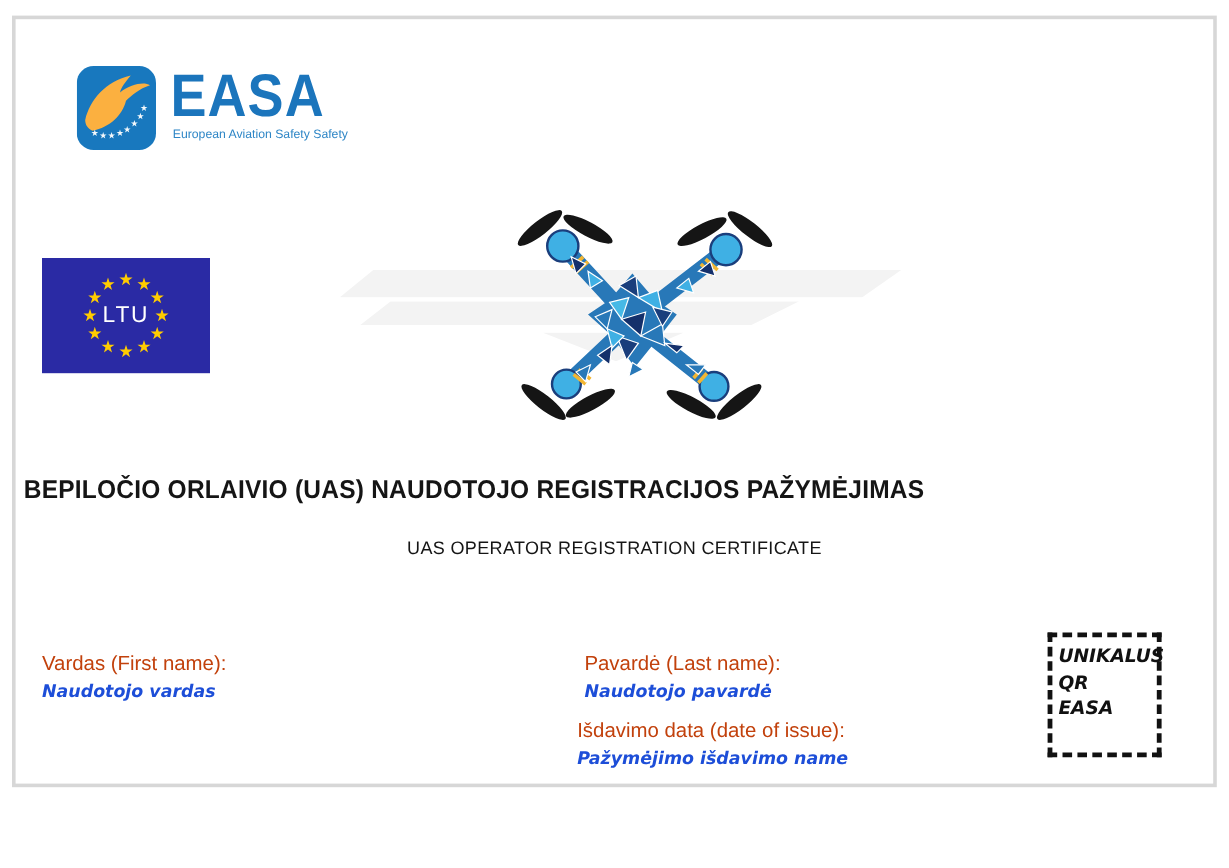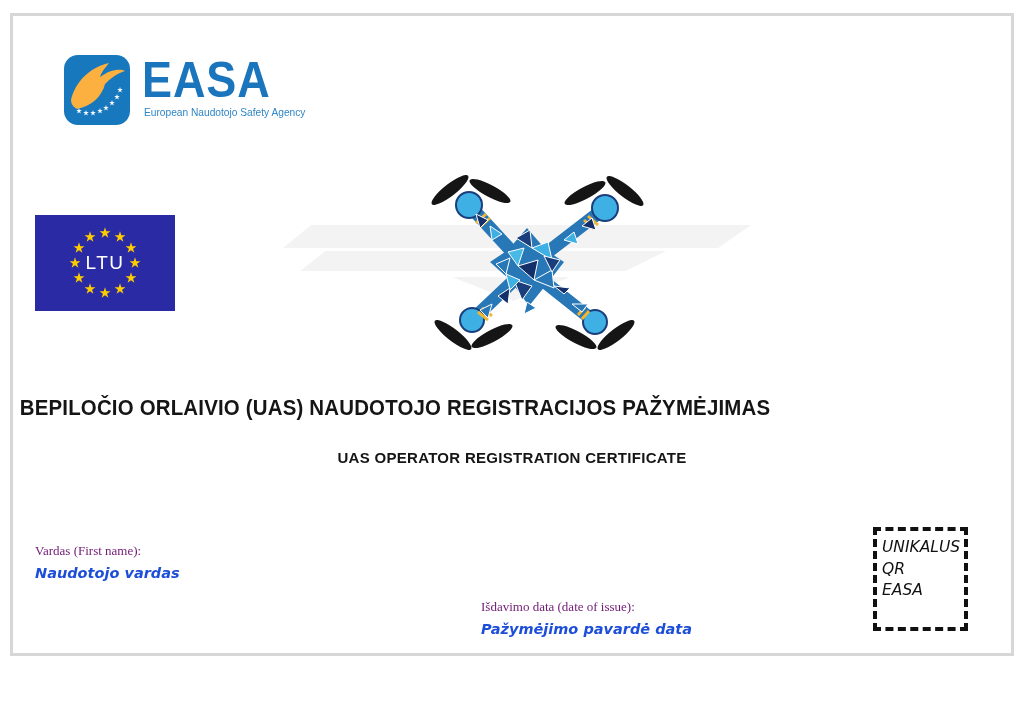--- a/index.html
+++ b/index.html
@@ -34,39 +34,39 @@
   .wm2{left:300px;top:251px;width:366px;height:20px;clip-path:polygon(7% 0,100% 0,89% 100%,0 100%);}
   .wm3{left:452px;top:277px;width:118px;height:24px;clip-path:polygon(0 0,100% 0,52% 100%);}
 
   .drone{position:absolute;left:412px;top:168px;width:250px;height:200px;}
 
   
   .title{position:absolute;left:0;top:396px;width:100%;text-align:left;}
   .title span{display:inline-block;font-size:21.5px;font-weight:bold;color:#151515;
               letter-spacing:.2px;transform:scaleX(.95);white-space:nowrap;}
   .subtitle{position:absolute;left:0;top:449px;width:100%;text-align:center;}
-  .subtitle span{display:inline-block;font-size:15px;font-weight:bold;color:#151515;
+  .subtitle span{display:inline-block;font-size:15px;font-weight:normal;color:#151515;
                  letter-spacing:.3px;white-space:nowrap;}
 
   
   .field{position:absolute;}
-  .field .lbl{font-size:13px;color:#701a75;margin-bottom:6px;
-              font-family:Liberation Serif, serif;}
+  .field .lbl{font-size:17px;color:#c2410c;margin-bottom:6px;
+              font-family:Liberation Sans, sans-serif;}
   .field .val{font-size:14.5px;font-weight:bold;font-style:italic;color:#1d4ed8;
               font-family:"DejaVu Sans","Liberation Sans",sans-serif;}
   .field .val .pfx{font-style:normal;margin-right:4px;}
   .f-first{left:35px;top:543px;}
   .f-last{left:487px;top:543px;}
   .f-reg{left:35px;top:599px;}
   .f-date{left:481px;top:599px;}
 
   
   .qrbox{position:absolute;left:873px;top:527px;width:95px;height:104px;border:4px dashed #111111;
          box-sizing:border-box;}
-  .qrbox .qrtext{padding:6px 0 0 5px;font-size:15.5px;font-weight:normal;font-style:italic;
+  .qrbox .qrtext{padding:6px 0 0 5px;font-size:15.5px;font-weight:bold;font-style:italic;
                  color:#111111;line-height:21.5px;font-family:"DejaVu Sans","Liberation Sans",sans-serif;}
 </style>
 </head>
 <body>
 
 <div class="page">
 
   <svg width="0" height="0" style="position:absolute" aria-hidden="true">
     <defs>
       <path id="st" d="M0,-5 L1.12,-1.54 4.76,-1.54 1.82,0.59 2.94,4.05 0,1.91 -2.94,4.05 -1.82,0.59 -4.76,-1.54 -1.12,-1.54 Z"></path>
@@ -89,21 +89,21 @@
         <use href="#st" transform="translate(22,58) scale(0.6)"></use>
         <use href="#st" transform="translate(29,58) scale(0.6)"></use>
         <use href="#st" transform="translate(36,56) scale(0.6)"></use>
         <use href="#st" transform="translate(42,53) scale(0.6)"></use>
         <use href="#st" transform="translate(48,48) scale(0.6)"></use>
         <use href="#st" transform="translate(53,42) scale(0.6)"></use>
         <use href="#st" transform="translate(56,35) scale(0.6)"></use>
       </g>
     </svg>
     <div class="easa-word">EASA</div>
-    <div class="easa-tag">European Naudotojo Safety Agency</div>
+    <div class="easa-tag">European Aviation Safety Safety</div>
   </div>
 
 
   <div class="flag">
     <svg width="140" height="96" viewBox="0 0 140 96">
       <g fill="#ffcc00">
         <use href="#st" transform="translate(70,18) scale(1.15)"></use>
         <use href="#st" transform="translate(85,22) scale(1.15)"></use>
         <use href="#st" transform="translate(96,33) scale(1.15)"></use>
         <use href="#st" transform="translate(100,48) scale(1.15)"></use>
@@ -180,25 +180,29 @@
   </div>
   <div class="subtitle">
     <span>UAS OPERATOR REGISTRATION CERTIFICATE</span>
   </div>
 
   <div class="field f-first">
     <div class="lbl">Vardas (First name):</div>
     <div class="val">Naudotojo vardas</div>
   </div>
 
+  <div class="field f-last">
+    <div class="lbl">Pavardė (Last name):</div>
+    <div class="val">Naudotojo pavardė</div>
+  </div>
 
 
   <div class="field f-date">
     <div class="lbl">Išdavimo data (date of issue):</div>
-    <div class="val">Pažymėjimo pavardė data</div>
+    <div class="val">Pažymėjimo išdavimo name</div>
   </div>
 
   <div class="qrbox">
     <div class="qrtext">
       <div>UNIKALUS</div>
       <div>QR</div>
       <div>EASA</div>
     </div>
   </div>
 

